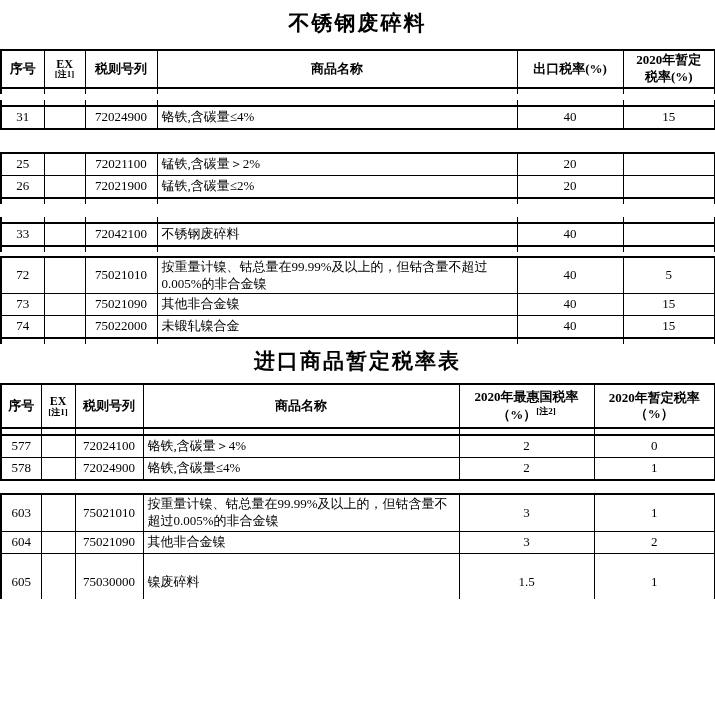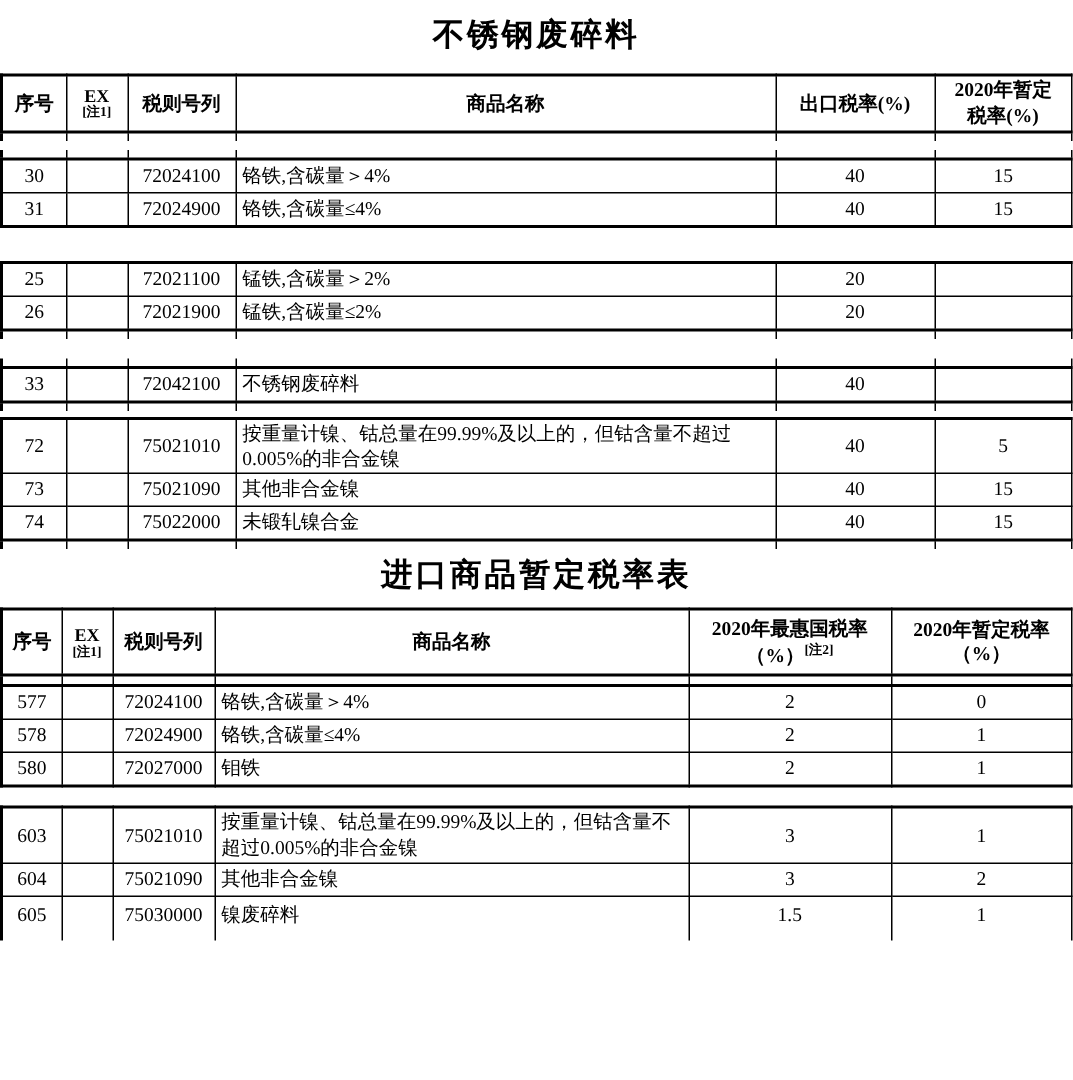--- a/index.html
+++ b/index.html
@@ -58,21 +58,21 @@
     height: 5px;
     padding: 0;
     font-size: 1px;
     line-height: 0;
   }
   .stub td:first-child { border-left: 2px solid #000; }
   .stub td:last-child { border-right: 2px solid #000; }
 
   
   .cut { border-bottom: none; }
-  .cut tr:last-child td { border-bottom: none; height: 24px; vertical-align: top; padding-top: 4px; }
+  .cut tr:last-child td { border-bottom: none; height: 24px; vertical-align: top; padding-top: 20px; }
 
   #t1-header { margin-top: 12px; }
   #blk-a-stub { margin-top: 6px; }
   #blk-b { margin-top: 22px; }
   #blk-c-stub-top { margin-top: 13px; }
   #blk-d { margin-top: 4px; }
   #t2-header { margin-top: 8px; }
   #blk-f { margin-top: 12px; }
 </style>
 </head>
@@ -150,28 +150,20 @@
 <table class="blk" id="blk-a">
   <colgroup>
       <col style="width:43px">
       <col style="width:41px">
       <col style="width:72px">
       <col style="width:360px">
       <col style="width:106px">
       <col style="width:92px">
     </colgroup>
   <tbody>
-      <tr>
-    <td>30</td>
-    <td></td>
-    <td>72024100</td>
-    <td class="c-name">铬铁,含碳量＞4%</td>
-    <td>40</td>
-    <td>15</td>
-  </tr>
   <tr>
     <td>31</td>
     <td></td>
     <td>72024900</td>
     <td class="c-name">铬铁,含碳量≤4%</td>
     <td>40</td>
     <td>15</td>
   </tr>
 </tbody>
   </table>
@@ -414,28 +406,20 @@
     <td>0</td>
   </tr>
   <tr>
     <td>578</td>
     <td></td>
     <td>72024900</td>
     <td class="c-name">铬铁,含碳量≤4%</td>
     <td>2</td>
     <td>1</td>
   </tr>
-  <tr>
-    <td>580</td>
-    <td></td>
-    <td>72027000</td>
-    <td class="c-name">钼铁</td>
-    <td>2</td>
-    <td>1</td>
-  </tr>
 </tbody>
   </table>
 
 <table class="blk cut" id="blk-f">
   <colgroup>
       <col style="width:40px">
       <col style="width:34px">
       <col style="width:68px">
       <col style="width:316px">
       <col style="width:135px">

